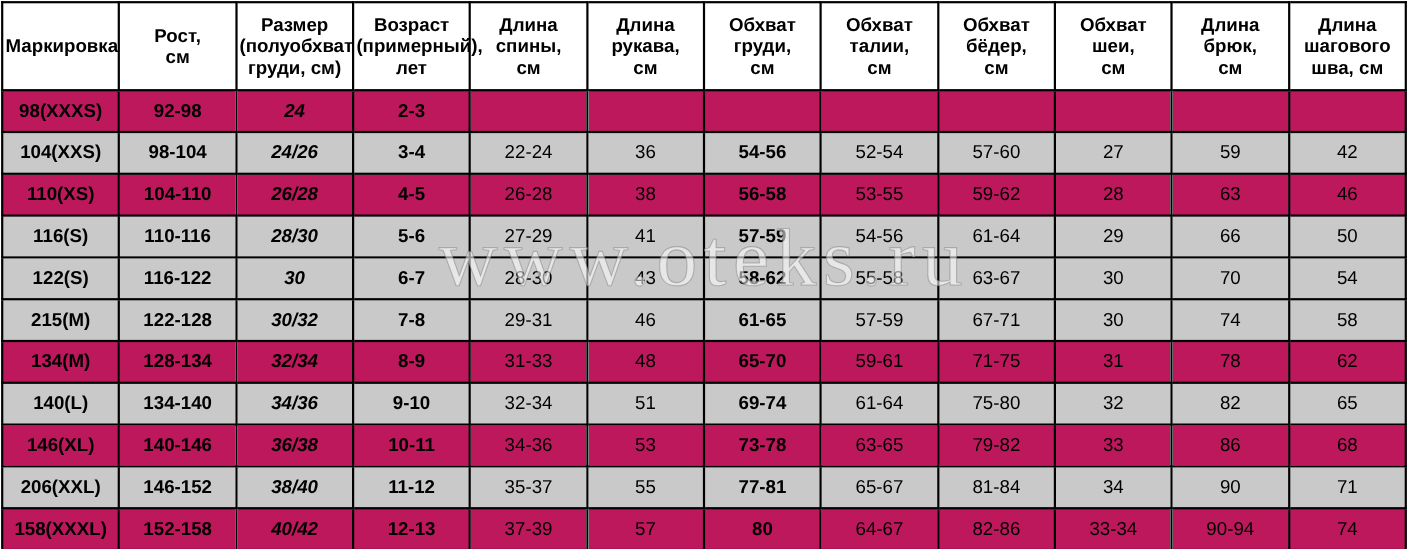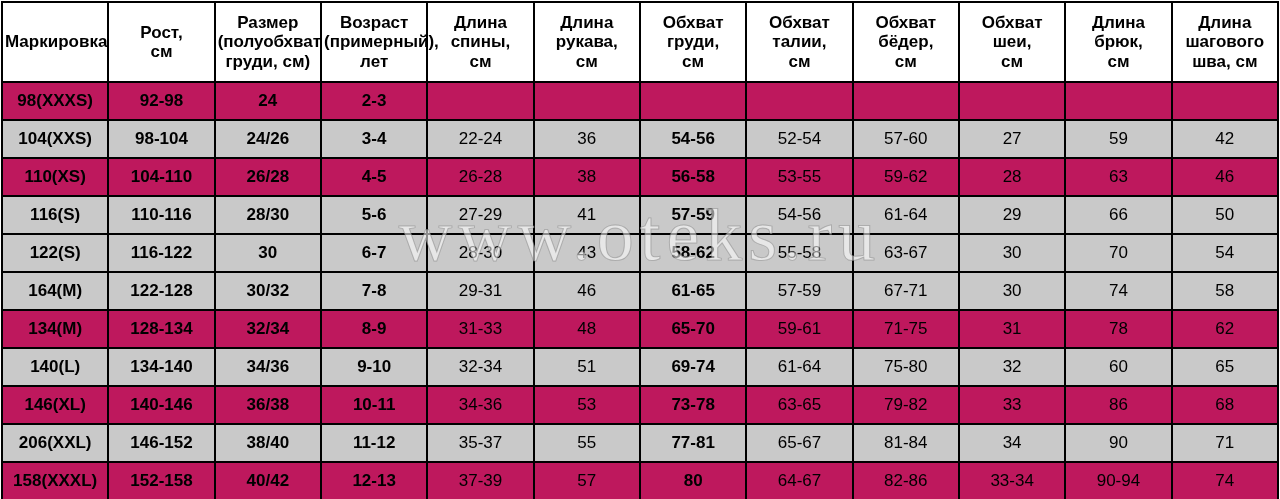--- a/index.html
+++ b/index.html
@@ -49,21 +49,21 @@
     background-color: #c9c9c9;
   }
   tbody tr.plain td {
     background-color: #be185d;
   }
   td.c-mark, td.c-height, td.c-size, td.c-age, td.c-chest {
     font-weight: bold;
   }
   td.c-mark { font-size: 18px; }
   td.c-height { font-size: 18px; }
-  td.c-size { font-size: 18px; }
+  td.c-size { font-size: 18px; font-style: italic; }
   td.c-age { font-size: 18px; }
   td.c-chest { font-size: 17px; }
   td.c-back, td.c-sleeve, td.c-waist, td.c-hips, td.c-neck, td.c-pants, td.c-inseam {
     font-weight: normal;
     font-size: 17px;
   }
   
   #watermark {
     position: absolute;
     top: 0;
@@ -172,21 +172,21 @@
           <td class="c-back">28-30</td>
           <td class="c-sleeve">43</td>
           <td class="c-chest">58-62</td>
           <td class="c-waist">55-58</td>
           <td class="c-hips">63-67</td>
           <td class="c-neck">30</td>
           <td class="c-pants">70</td>
           <td class="c-inseam">54</td>
         </tr>
         <tr class="shaded">
-          <td class="c-mark">164(M)</td>
+          <td class="c-mark">215(M)</td>
           <td class="c-height">122-128</td>
           <td class="c-size">30/32</td>
           <td class="c-age">7-8</td>
           <td class="c-back">29-31</td>
           <td class="c-sleeve">46</td>
           <td class="c-chest">61-65</td>
           <td class="c-waist">57-59</td>
           <td class="c-hips">67-71</td>
           <td class="c-neck">30</td>
           <td class="c-pants">74</td>
@@ -210,21 +210,21 @@
           <td class="c-mark">140(L)</td>
           <td class="c-height">134-140</td>
           <td class="c-size">34/36</td>
           <td class="c-age">9-10</td>
           <td class="c-back">32-34</td>
           <td class="c-sleeve">51</td>
           <td class="c-chest">69-74</td>
           <td class="c-waist">61-64</td>
           <td class="c-hips">75-80</td>
           <td class="c-neck">32</td>
-          <td class="c-pants">60</td>
+          <td class="c-pants">82</td>
           <td class="c-inseam">65</td>
         </tr>
         <tr class="plain">
           <td class="c-mark">146(XL)</td>
           <td class="c-height">140-146</td>
           <td class="c-size">36/38</td>
           <td class="c-age">10-11</td>
           <td class="c-back">34-36</td>
           <td class="c-sleeve">53</td>
           <td class="c-chest">73-78</td>

